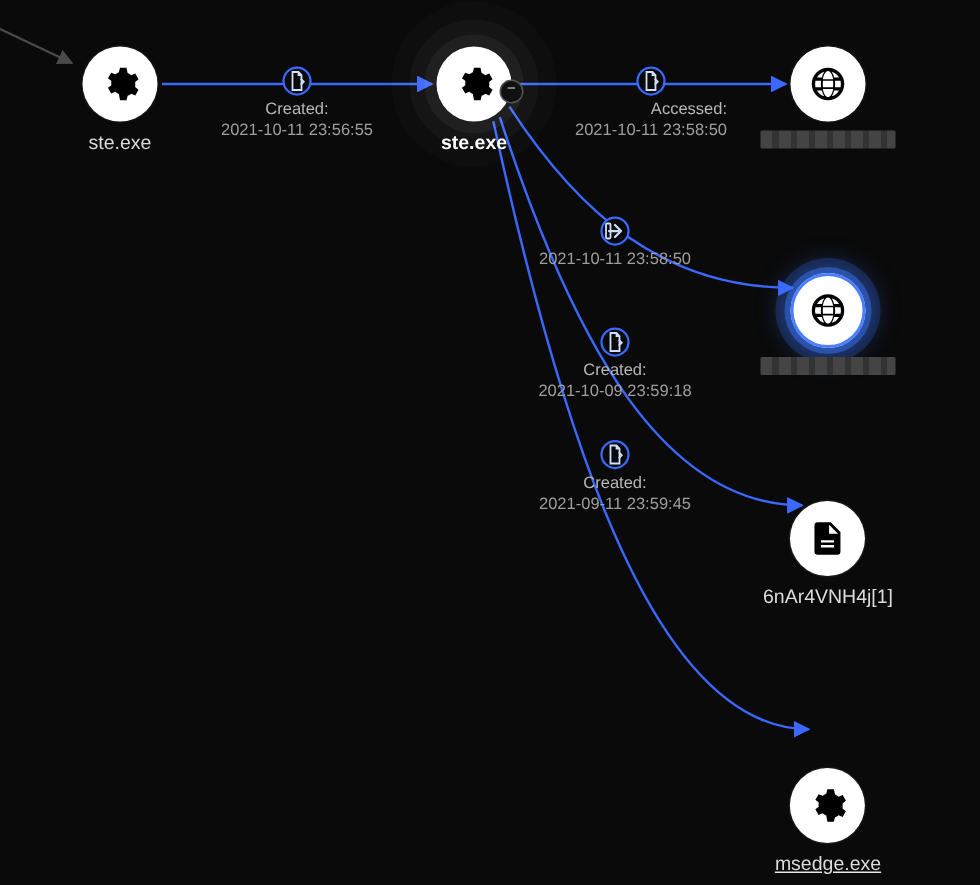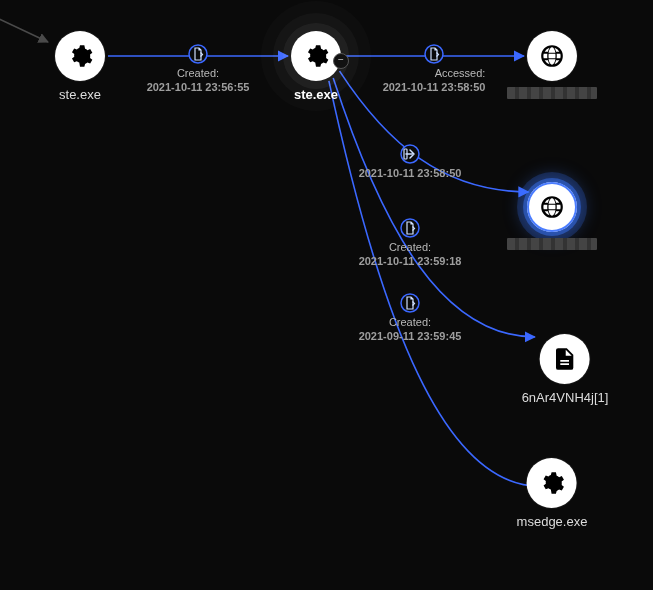--- a/index.html
+++ b/index.html
@@ -105,21 +105,21 @@
     position: absolute;
     transform: translate(-50%, 0);
     text-align: center;
     font-size: 11px;
     line-height: 14px;
     color: #b8b8b8;
     white-space: nowrap;
     pointer-events: none;
   }
   .edge-lbl .t1 { display: block; }
-  .edge-lbl .t2 { display: block; color: #9e9e9e; font-weight: bold; }
+  .edge-lbl .t2 { display: block; color: #9e9e9e; }
   
   .circ svg { width: 26px; height: 26px; }
 </style>
 </head>
 <body>
 
 <div class="canvas">
 
   <svg class="edges">
     <defs>
@@ -187,29 +187,29 @@
         <span class="lbl redacted"></span>
       </div>
       <div class="node highlight" style="left: 552px; top: 182px;">
         <div class="circ">
           <svg>
             <use href="#ico-globe"></use>
           </svg>
         </div>
         <span class="lbl redacted"></span>
       </div>
-      <div class="node" style="left: 552px; top: 334px; margin-left: 13px;">
+      <div class="node" style="left: 552px; top: 334px;">
         <div class="circ">
           <svg>
             <use href="#ico-file"></use>
           </svg>
         </div>
         <span class="lbl">6nAr4VNH4j[1]</span>
       </div>
-      <div class="node" style="left: 552px; top: 458px;">
+      <div class="node" style="left: 552px; top: 512px; text-decoration: underline;">
         <div class="circ">
           <svg>
             <use href="#ico-gear"></use>
           </svg>
         </div>
         <span class="lbl">msedge.exe</span>
       </div>
     </div>
   <div id="edge-labels-layer">
       <div class="edge-lbl" style="left: 198px; top: 66px;">
@@ -218,21 +218,21 @@
       </div>
       <div class="edge-lbl" style="left: 434px; top: 66px; text-align: right;">
         <span class="t1">Accessed:</span>
         <span class="t2">2021-10-11 23:58:50</span>
       </div>
       <div class="edge-lbl" style="left: 410px; top: 166px;">
         <span class="t2">2021-10-11 23:58:50</span>
       </div>
       <div class="edge-lbl" style="left: 410px; top: 240px;">
         <span class="t1">Created:</span>
-        <span class="t2">2021-10-11 23:59:18</span>
+        <span class="t2">2021-10-09 23:59:18</span>
       </div>
       <div class="edge-lbl" style="left: 410px; top: 315px;">
         <span class="t1">Created:</span>
         <span class="t2">2021-09-11 23:59:45</span>
       </div>
     </div>
 </div>
 
 <svg width="0" height="0" style="position:absolute">
   <symbol id="ico-gear" viewBox="0 0 24 24">

